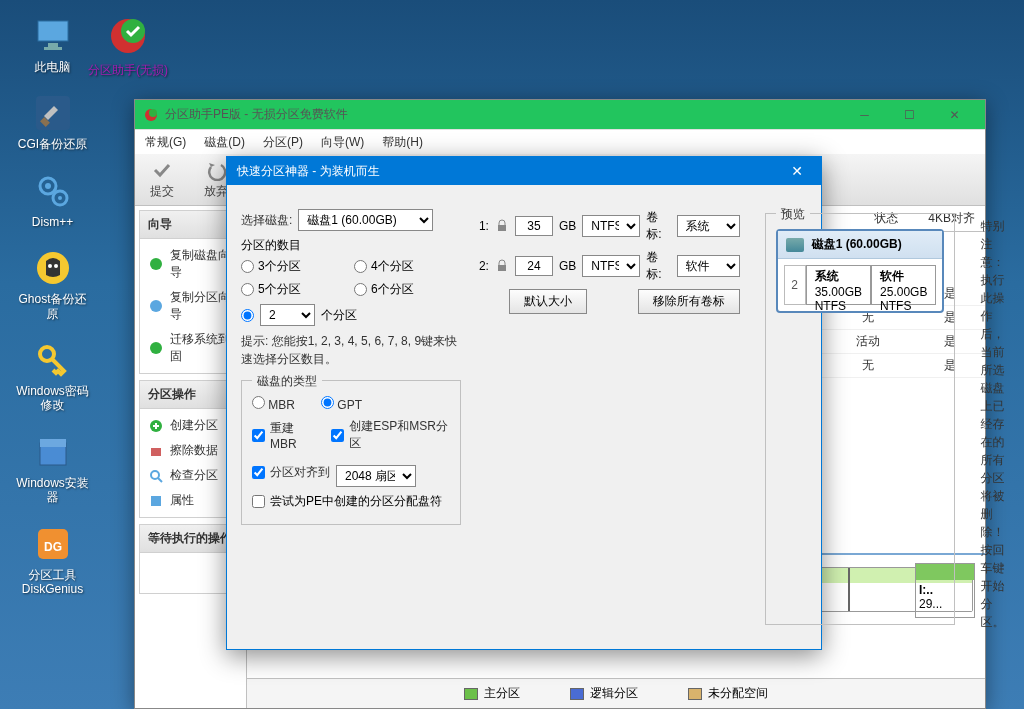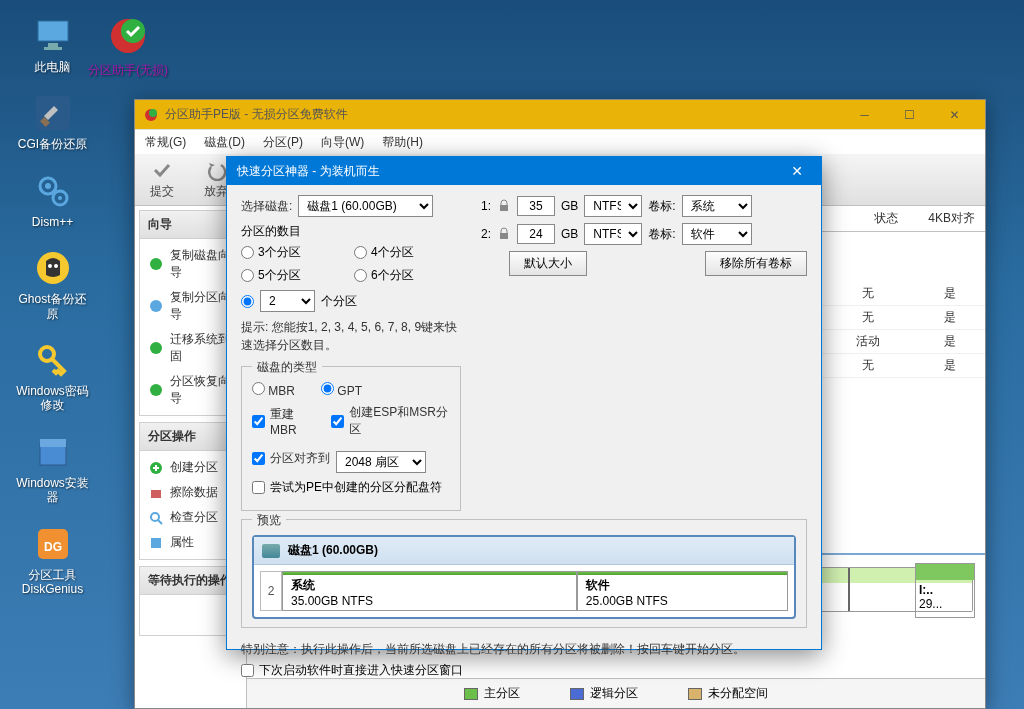--- a/index.html
+++ b/index.html
@@ -4,21 +4,21 @@
 <style>
 *{margin:0;padding:0;box-sizing:border-box;font-family:"Microsoft YaHei","SimSun",sans-serif;font-size:12px}
 body{width:1024px;height:709px;background:linear-gradient(180deg,#1a4d7a 0%,#2a6ca0 40%,#3d7db5 100%);overflow:hidden;position:relative}
 .desktop-icons{position:absolute;left:15px;top:15px;width:75px}
 .di{display:flex;flex-direction:column;align-items:center;margin-bottom:18px;cursor:pointer}
 .di .ico{width:42px;height:42px;display:flex;align-items:center;justify-content:center}
 .di .lbl{color:#fff;text-align:center;text-shadow:1px 1px 2px rgba(0,0,0,.6);margin-top:3px;line-height:1.2}
 .di2{position:absolute;left:88px;top:15px;display:flex;flex-direction:column;align-items:center}
 .di2 .lbl{color:#a21caf;text-align:center;text-shadow:1px 1px 2px rgba(0,0,0,.6);margin-top:3px;line-height:1.2}
 .main-window{position:absolute;left:134px;top:99px;width:852px;height:610px;background:#fff;border:1px solid #888;box-shadow:0 4px 20px rgba(0,0,0,.4)}
-.mw-title{height:30px;background:#eab308;display:flex;align-items:center;padding:0 8px;border-bottom:1px solid #e0e0e0}
+.mw-title{height:30px;background:#22c55e;display:flex;align-items:center;padding:0 8px;border-bottom:1px solid #e0e0e0}
 .mw-title .ic{width:16px;height:16px;margin-right:6px}
 .mw-title .txt{flex:1;color:#555}
 .mw-title .wbtn{width:45px;height:28px;display:flex;align-items:center;justify-content:center;cursor:pointer;color:#555}
 .mw-menu{height:24px;display:flex;align-items:center;padding:0 10px;gap:18px;background:#fff}
 .mw-menu span{color:#333;cursor:pointer}
 .mw-toolbar{height:52px;background:linear-gradient(#f5f5f5,#e0e0e0);border-bottom:1px solid #c0c0c0;display:flex;align-items:center;padding:0 15px;gap:30px}
 .tb-btn{display:flex;flex-direction:column;align-items:center;cursor:pointer;gap:2px}
 .tb-btn .ic{width:22px;height:22px}
 .tb-btn .lbl{color:#444}
 .mw-body{display:flex;height:calc(100% - 106px)}
@@ -42,21 +42,21 @@
 .disk-ext{position:absolute;right:10px;top:8px;width:60px;height:55px;border:1px solid #999;display:flex;flex-direction:column}
 .disk-ext .t{height:16px;background:#7fc85f}
 .disk-ext .b{flex:1;padding:3px;font-size:11px}
 .mw-legend{position:absolute;bottom:0;left:0;right:0;height:30px;background:#f5f5f5;border-top:1px solid #c0c0c0;display:flex;align-items:center;justify-content:center;gap:50px}
 .lg{display:flex;align-items:center;gap:6px}
 .lg .sw{width:14px;height:12px;border:1px solid #666}
 .dialog{position:absolute;left:226px;top:156px;width:596px;height:494px;background:#f0f0f0;border:1px solid #0078d7;box-shadow:0 6px 24px rgba(0,0,0,.45)}
 .dlg-title{height:28px;background:#0078d7;color:#fff;display:flex;align-items:center;padding:0 10px}
 .dlg-title .txt{flex:1}
 .dlg-title .x{width:28px;height:24px;display:flex;align-items:center;justify-content:center;cursor:pointer;font-size:14px}
-.dlg-body{padding:10px 14px;display:flex;flex-direction:column;gap:4px;height:calc(100% - 28px)}
+.dlg-body{padding:24px 14px;display:flex;flex-direction:row;gap:25px;height:calc(100% - 28px)}
 .dlg-top{display:flex;gap:12px}
 .dlg-left{width:220px}
 .dlg-right-col{flex:1}
 .row{display:flex;align-items:center;gap:6px;margin-bottom:6px}
 .row label{color:#333}
 select,input[type=text]{border:1px solid #888;padding:2px 4px;background:#fff;font-size:12px}
 .radio-grid{display:grid;grid-template-columns:1fr 1fr;gap:6px;margin:4px 0}
 .radio-grid label{display:flex;align-items:center;gap:4px}
 .tip{color:#333;margin-top:6px;line-height:1.5}
 .fieldset{border:1px solid #c0c0c0;padding:8px 10px;margin-top:6px}
@@ -217,26 +217,20 @@
                   <circle cx="8" cy="8" r="6" fill="#5ba7e0"></circle>
                 </svg></div>
               <div class="txt">复制分区向导</div>
             </div>
           <div class="litem">
               <div class="ic"><svg width="16" height="16">
                   <circle cx="8" cy="8" r="6" fill="#30b040"></circle>
                 </svg></div>
               <div class="txt">迁移系统到固</div>
             </div>
-          <div class="litem">
-              <div class="ic"><svg width="16" height="16">
-                  <circle cx="8" cy="8" r="6" fill="#30b040"></circle>
-                </svg></div>
-              <div class="txt">分区恢复向导</div>
-            </div>
         </div>
       </div>
       <div class="lpanel">
         <div class="hd">分区操作</div>
         <div class="bd">
           <div class="litem">
               <div class="ic"><svg width="16" height="16">
                   <circle cx="8" cy="8" r="6" fill="#30b040"></circle>
                   <path d="M8 5v6M5 8h6" stroke="#fff" stroke-width="2"></path>
                 </svg></div>
@@ -374,21 +368,21 @@
               <label class="chk" style="margin-left:10px">
                   <input type="checkbox" checked="" style=""> 
                   <span>创建ESP和MSR分区</span>
                 </label>
             </div>
             <div class="row">
               <label class="chk">
                   <input type="checkbox" checked="" style=""> 
                   <span>分区对齐到</span>
                 </label>
-              <select style="width:90px"><option>2048 扇区</option></select>
+              <select style="width:80px"><option>2048 扇区</option></select>
             </div>
             <label class="chk">
                 <input type="checkbox" style=""> 
                 <span>尝试为PE中创建的分区分配盘符</span>
               </label>
           </div>
         </div>
       </div>
 
       <div class="dlg-right-col">

